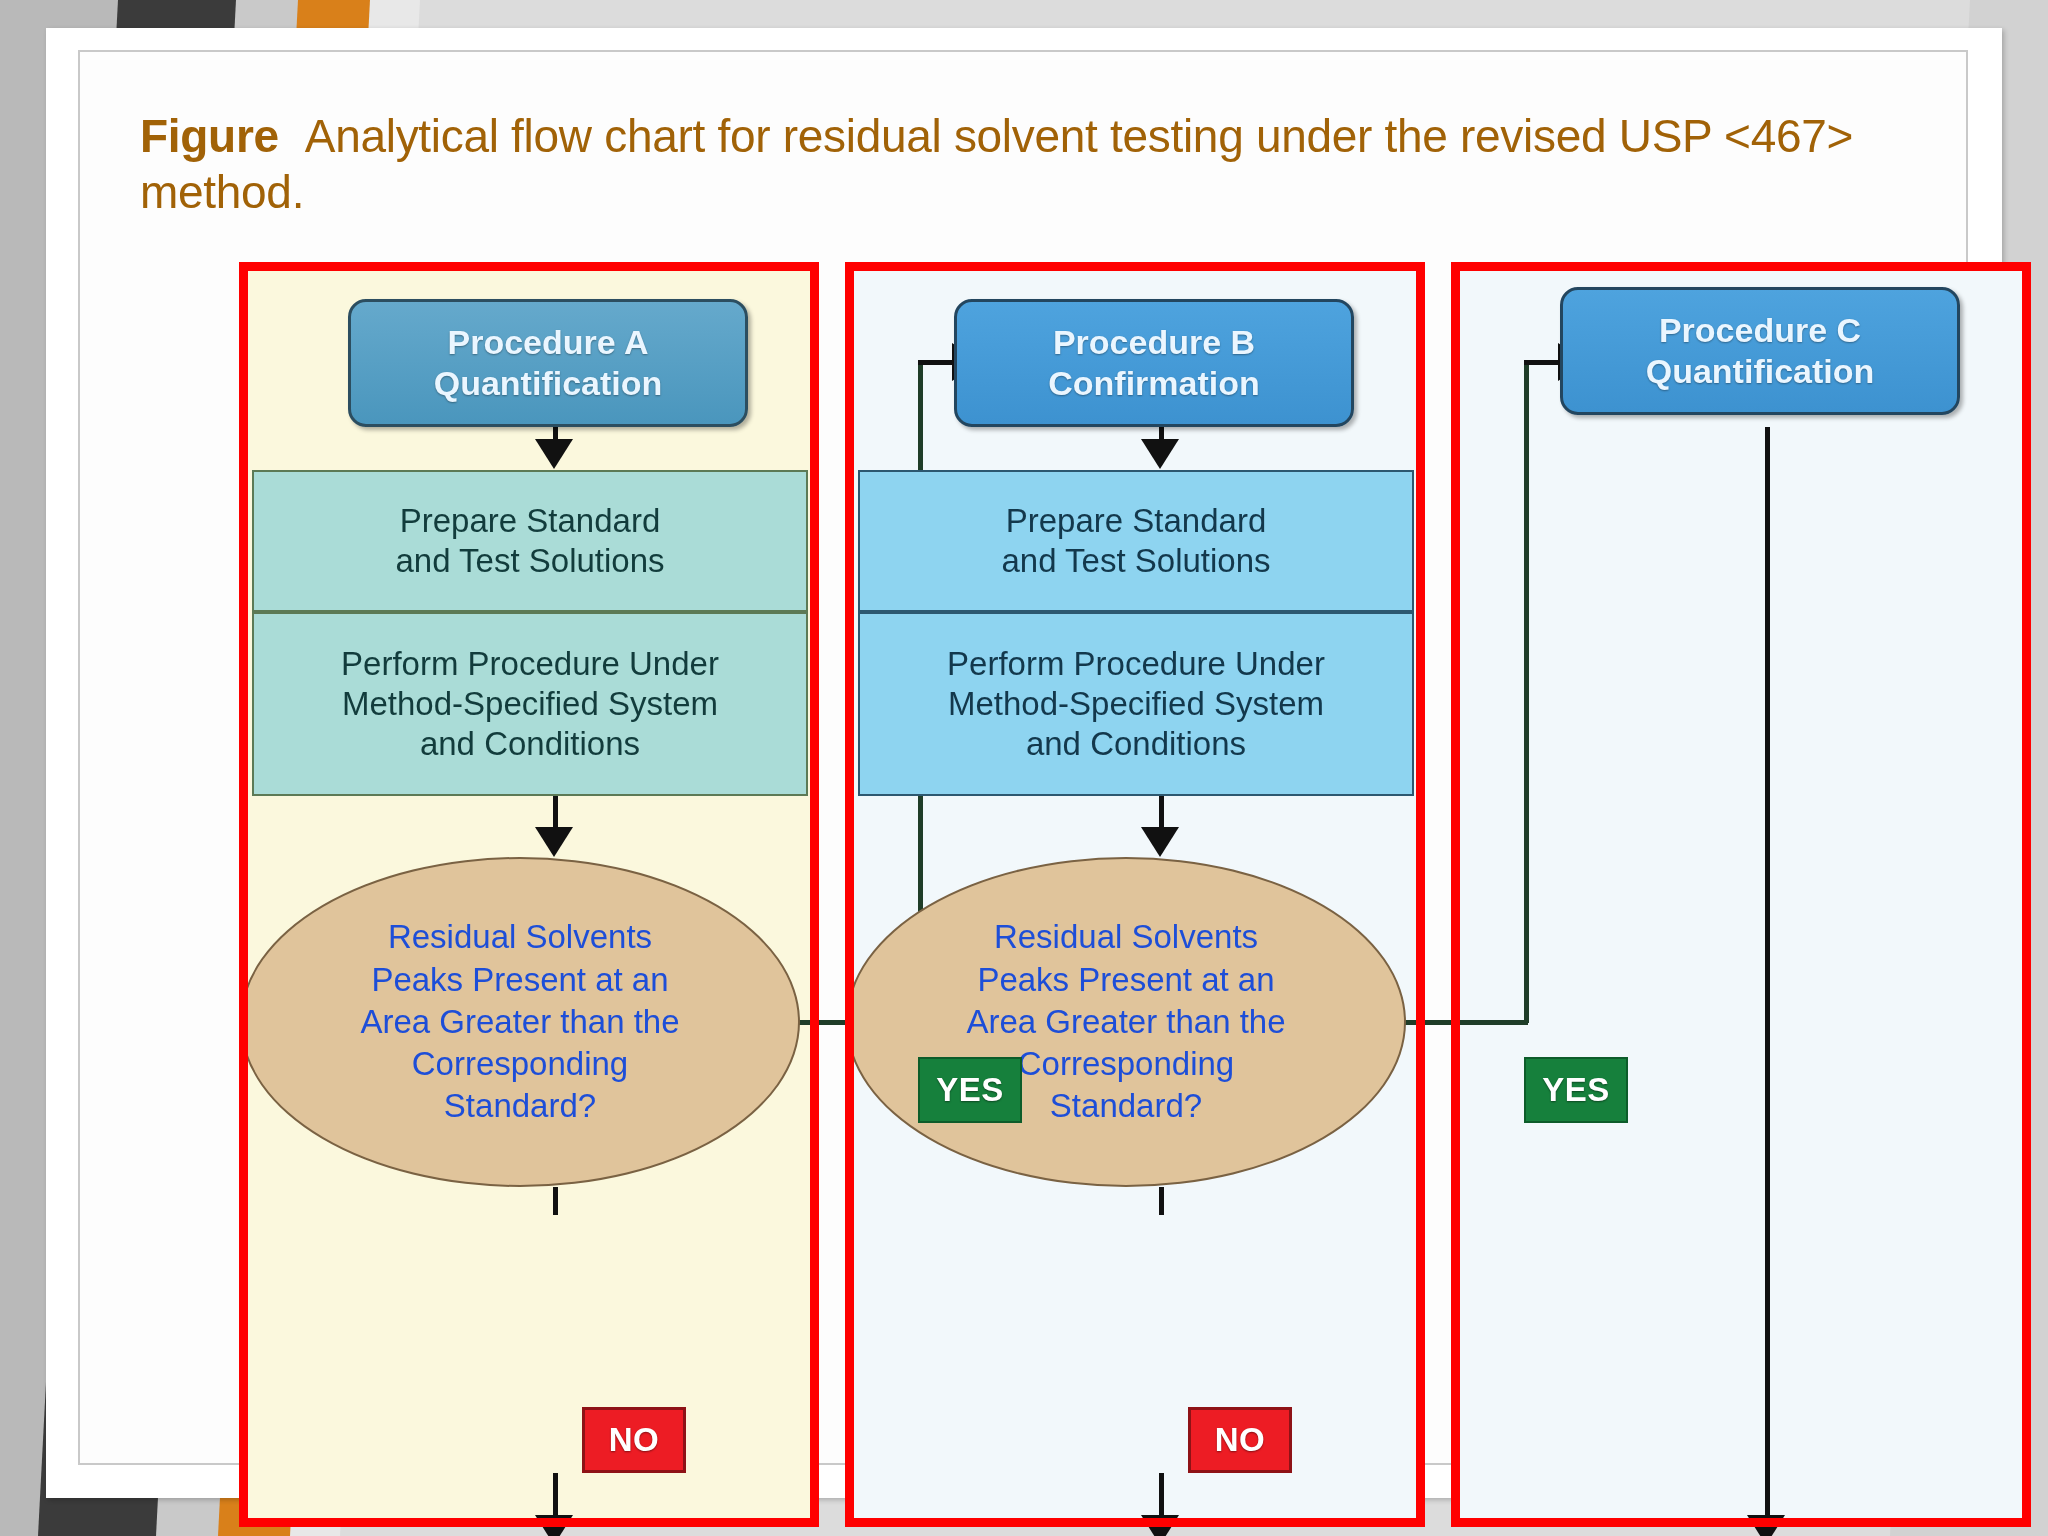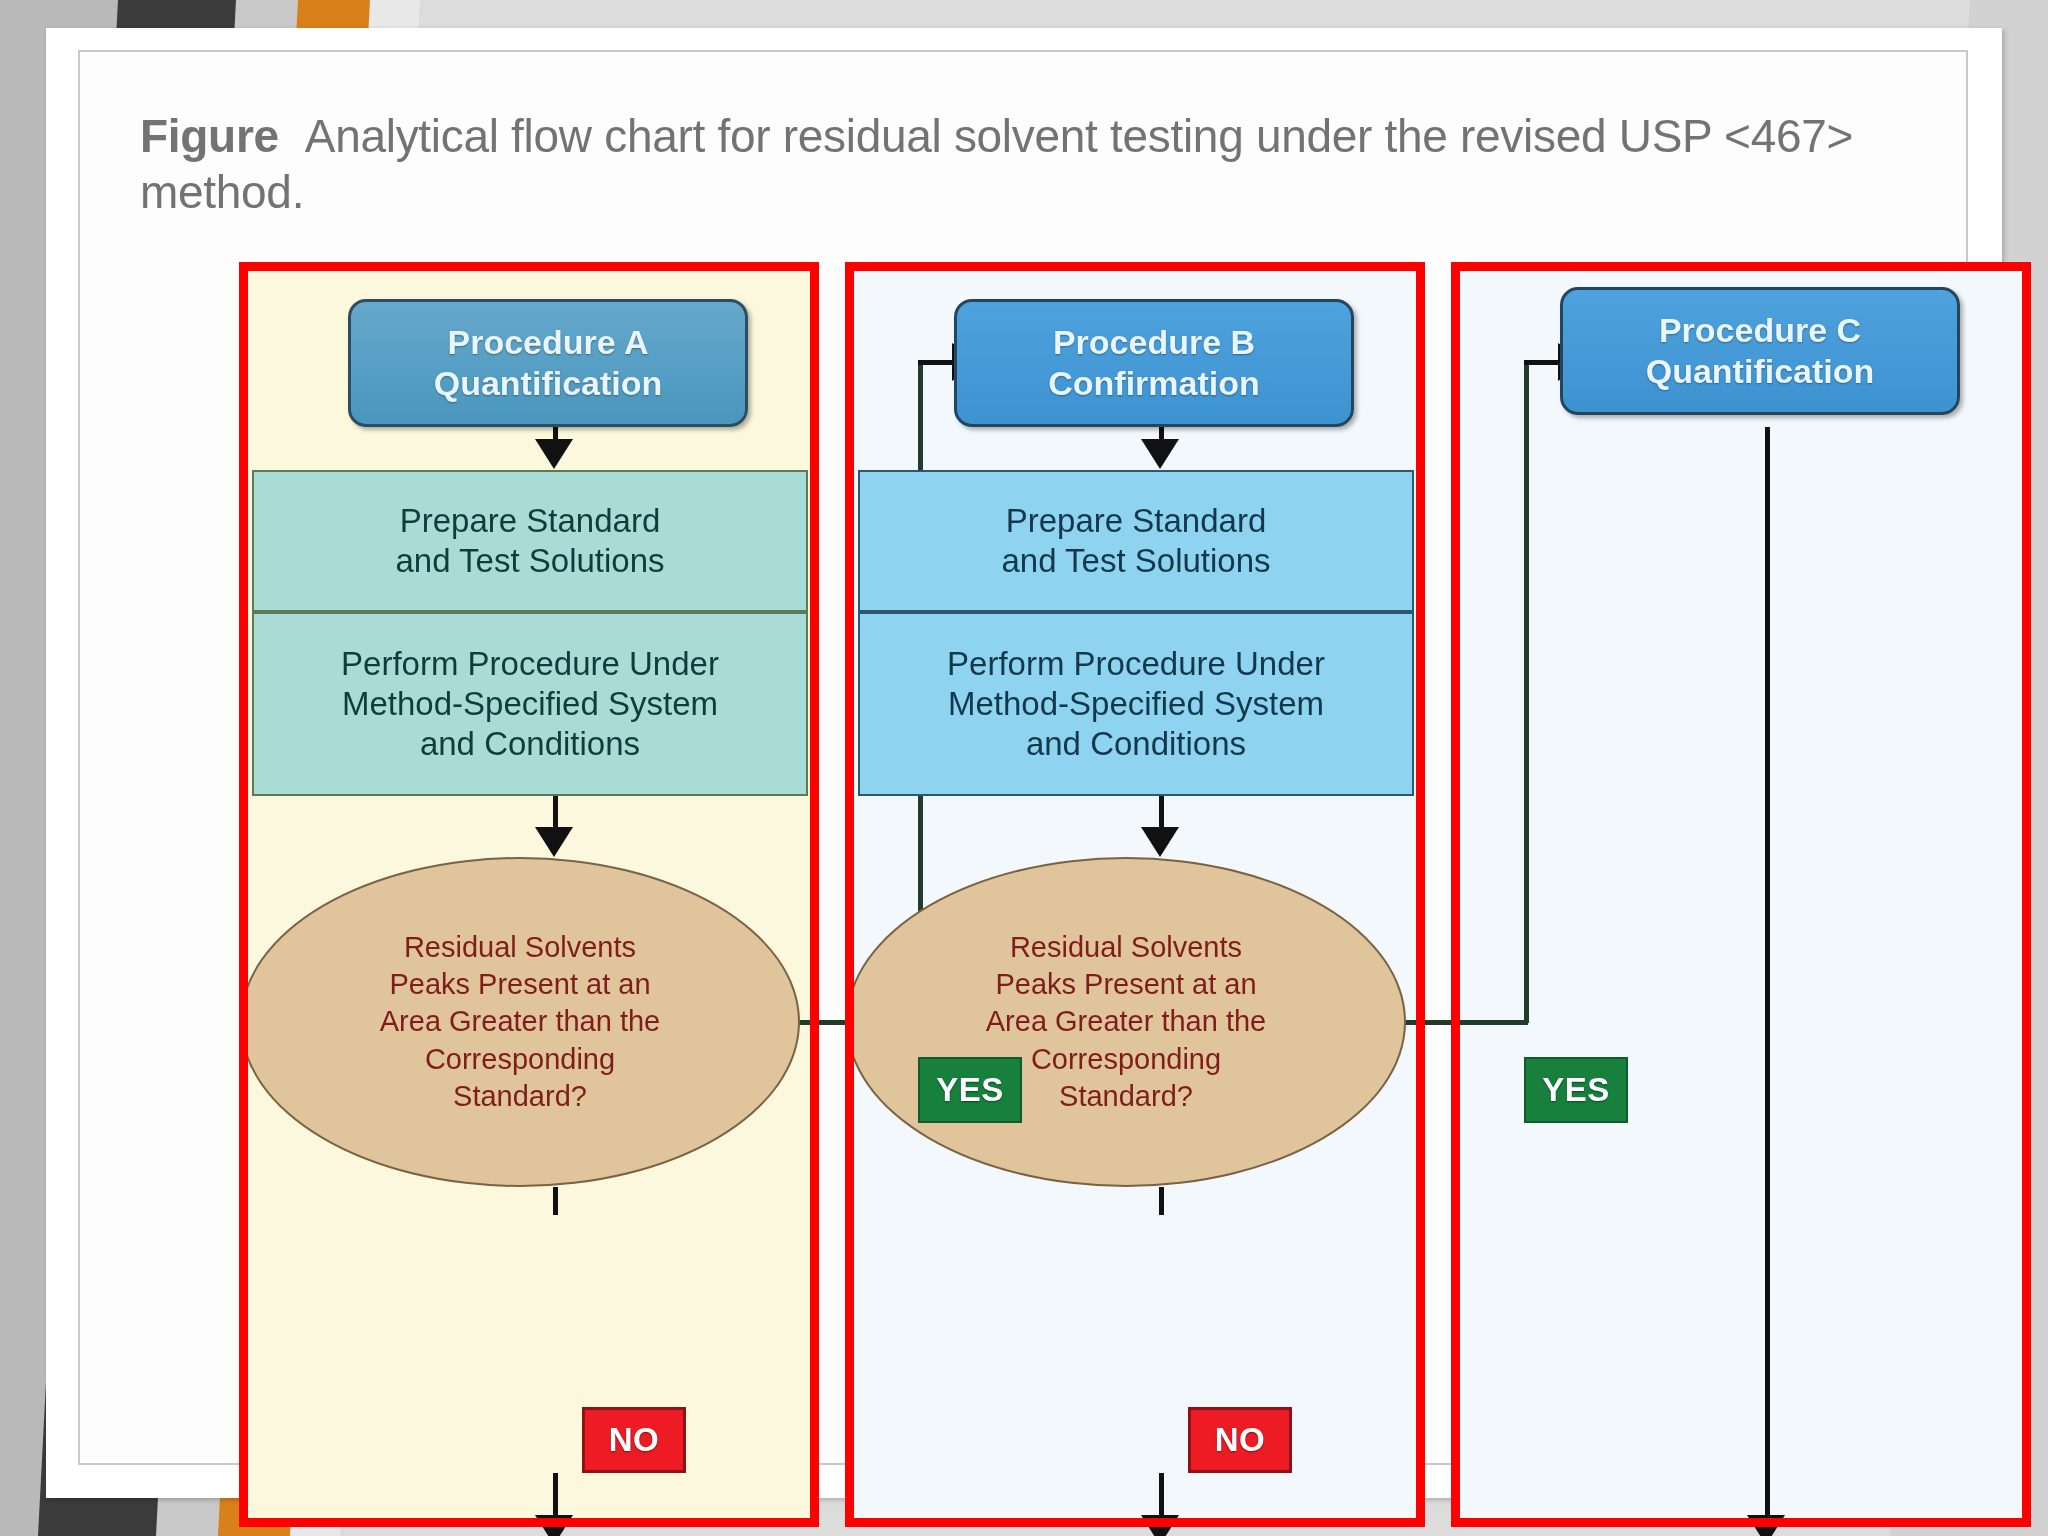--- a/index.html
+++ b/index.html
@@ -21,21 +21,21 @@
   }
   #figure-frame{
     position:absolute;left:32px;top:22px;width:1890px;height:1415px;
     border:2px solid #c9c9c9;background:#fdfdfd;
     box-sizing:border-box;
   }
 
   
   #caption{
     position:absolute;left:60px;top:56px;width:1790px;
-    font-size:46px;line-height:1.22;color:#737373;
+    font-size:46px;line-height:1.22;color:#a16207;
     letter-spacing:-.3px;
   }
   #caption .cap-bold{font-weight:bold;}
   #caption .cap-gap{display:inline-block;width:26px;}
 
   
   #diagram{
     position:absolute;left:150px;top:215px;width:1780px;height:1270px;
   }
 
@@ -76,21 +76,21 @@
   #a-prep{left:22px;top:203px;width:556px;height:142px;}
   #a-perf{left:22px;top:345px;width:556px;height:184px;}
   #b-prep{left:628px;top:203px;width:556px;height:142px;}
   #b-perf{left:628px;top:345px;width:556px;height:184px;}
 
   
   .ellipse{
     position:absolute;width:560px;height:330px;border-radius:50%;
     background:#e0c49b;border:2px solid #7a6243;
     display:flex;align-items:center;justify-content:center;text-align:center;
-    font-size:29px;line-height:1.28;color:#7f1d1d;box-sizing:border-box;
+    font-size:33px;line-height:1.28;color:#1d4ed8;box-sizing:border-box;
   }
   #a-dec{left:10px;top:590px;}
   #b-dec{left:616px;top:590px;}
 
   
   .badge{
     position:absolute;display:flex;align-items:center;justify-content:center;
     font-weight:bold;font-size:33px;letter-spacing:.5px;
     color:#ffffff;text-shadow:0 1px 2px rgba(0,0,0,.45);box-sizing:border-box;
   }

